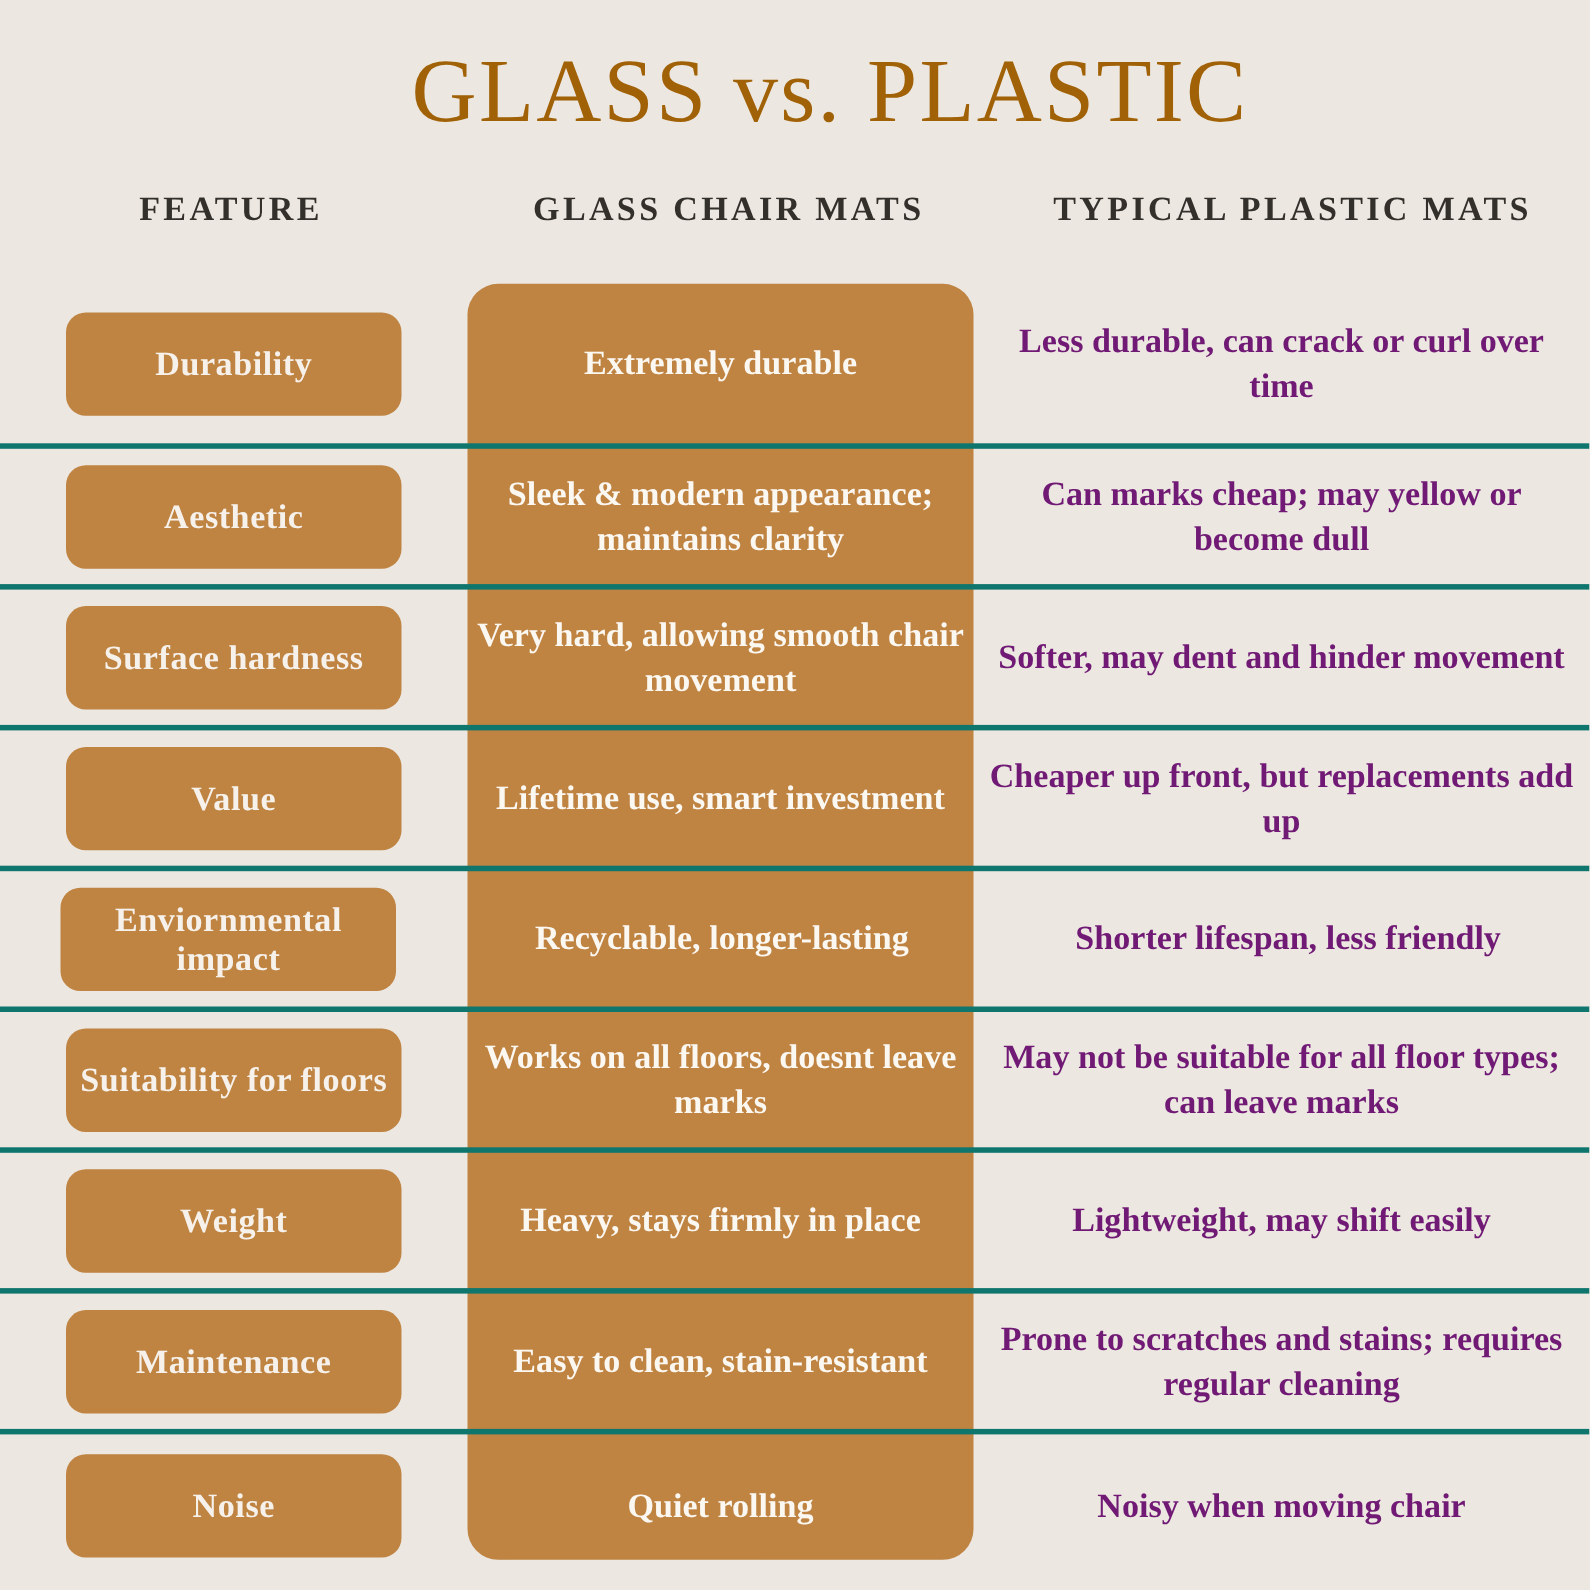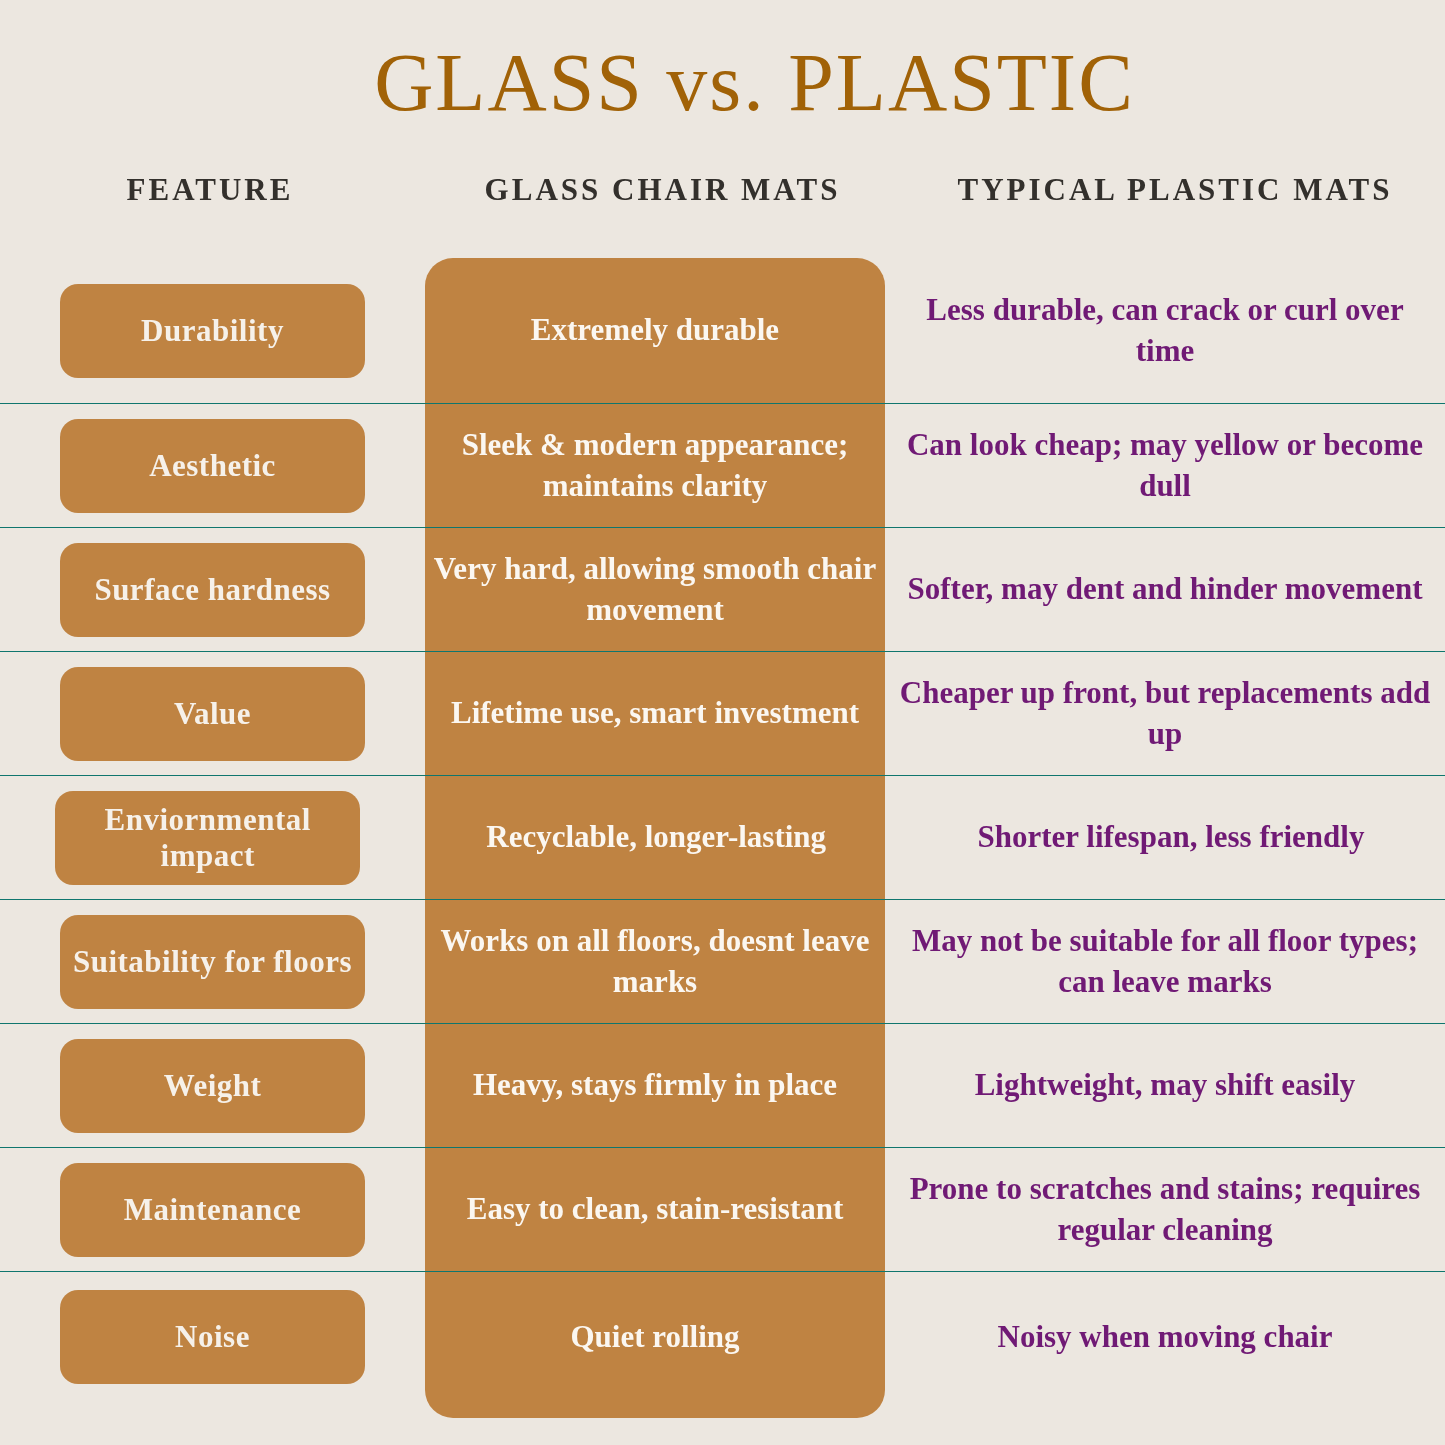--- a/index.html
+++ b/index.html
@@ -72,21 +72,21 @@
   .rows {
     position: absolute;
     top: 258px;
     left: 0;
     width: 100%;
   }
   .row {
     position: relative;
     display: flex;
     align-items: center;
-    border-bottom: 1px solid #0f766e;
+    border-bottom: 5px solid #0f766e;
   }
   .row:last-child {
     border-bottom: none;
   }
   .cell-feature {
     width: 425px;
     display: flex;
     justify-content: center;
     align-items: center;
     box-sizing: border-box;
@@ -152,21 +152,21 @@
           <div class="pill">Durability</div>
         </div>
         <div class="cell-glass">Extremely durable</div>
         <div class="cell-plastic">Less durable, can crack or curl over time</div>
       </div>
       <div class="row" style="height: 123px;">
         <div class="cell-feature">
           <div class="pill">Aesthetic</div>
         </div>
         <div class="cell-glass">Sleek &amp; modern appearance; maintains clarity</div>
-        <div class="cell-plastic">Can look cheap; may yellow or become dull</div>
+        <div class="cell-plastic">Can marks cheap; may yellow or become dull</div>
       </div>
       <div class="row" style="height: 123px;">
         <div class="cell-feature">
           <div class="pill">Surface hardness</div>
         </div>
         <div class="cell-glass">Very hard, allowing smooth chair movement</div>
         <div class="cell-plastic">Softer, may dent and hinder movement</div>
       </div>
       <div class="row" style="height: 123px;">
         <div class="cell-feature">

